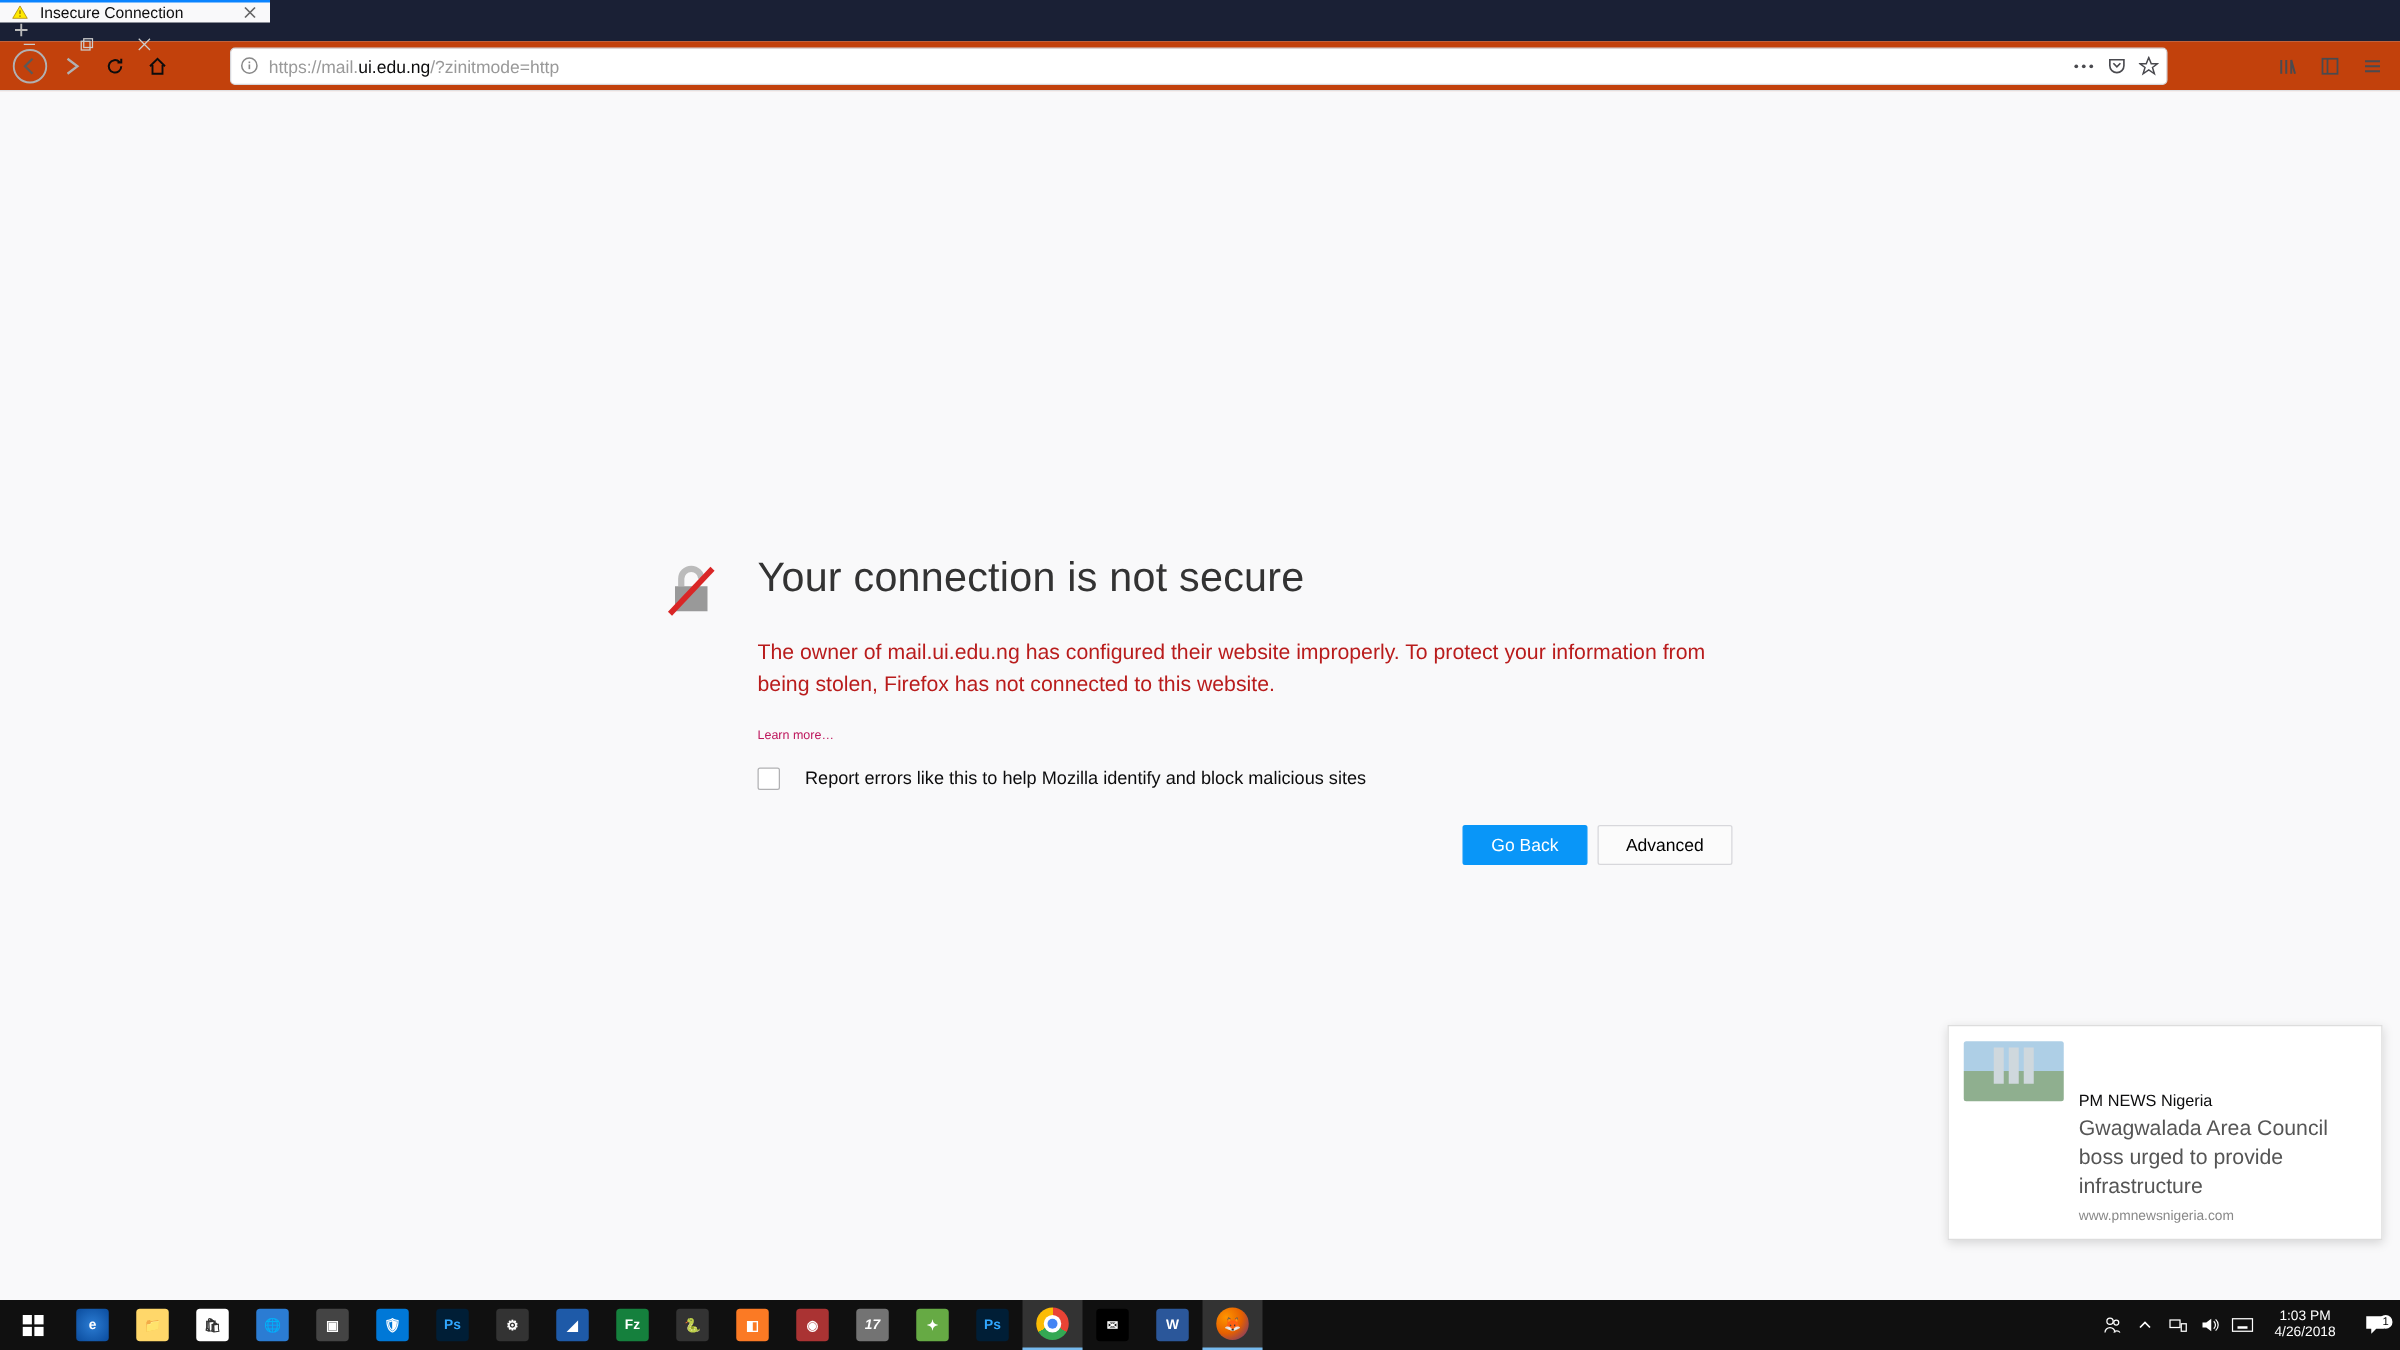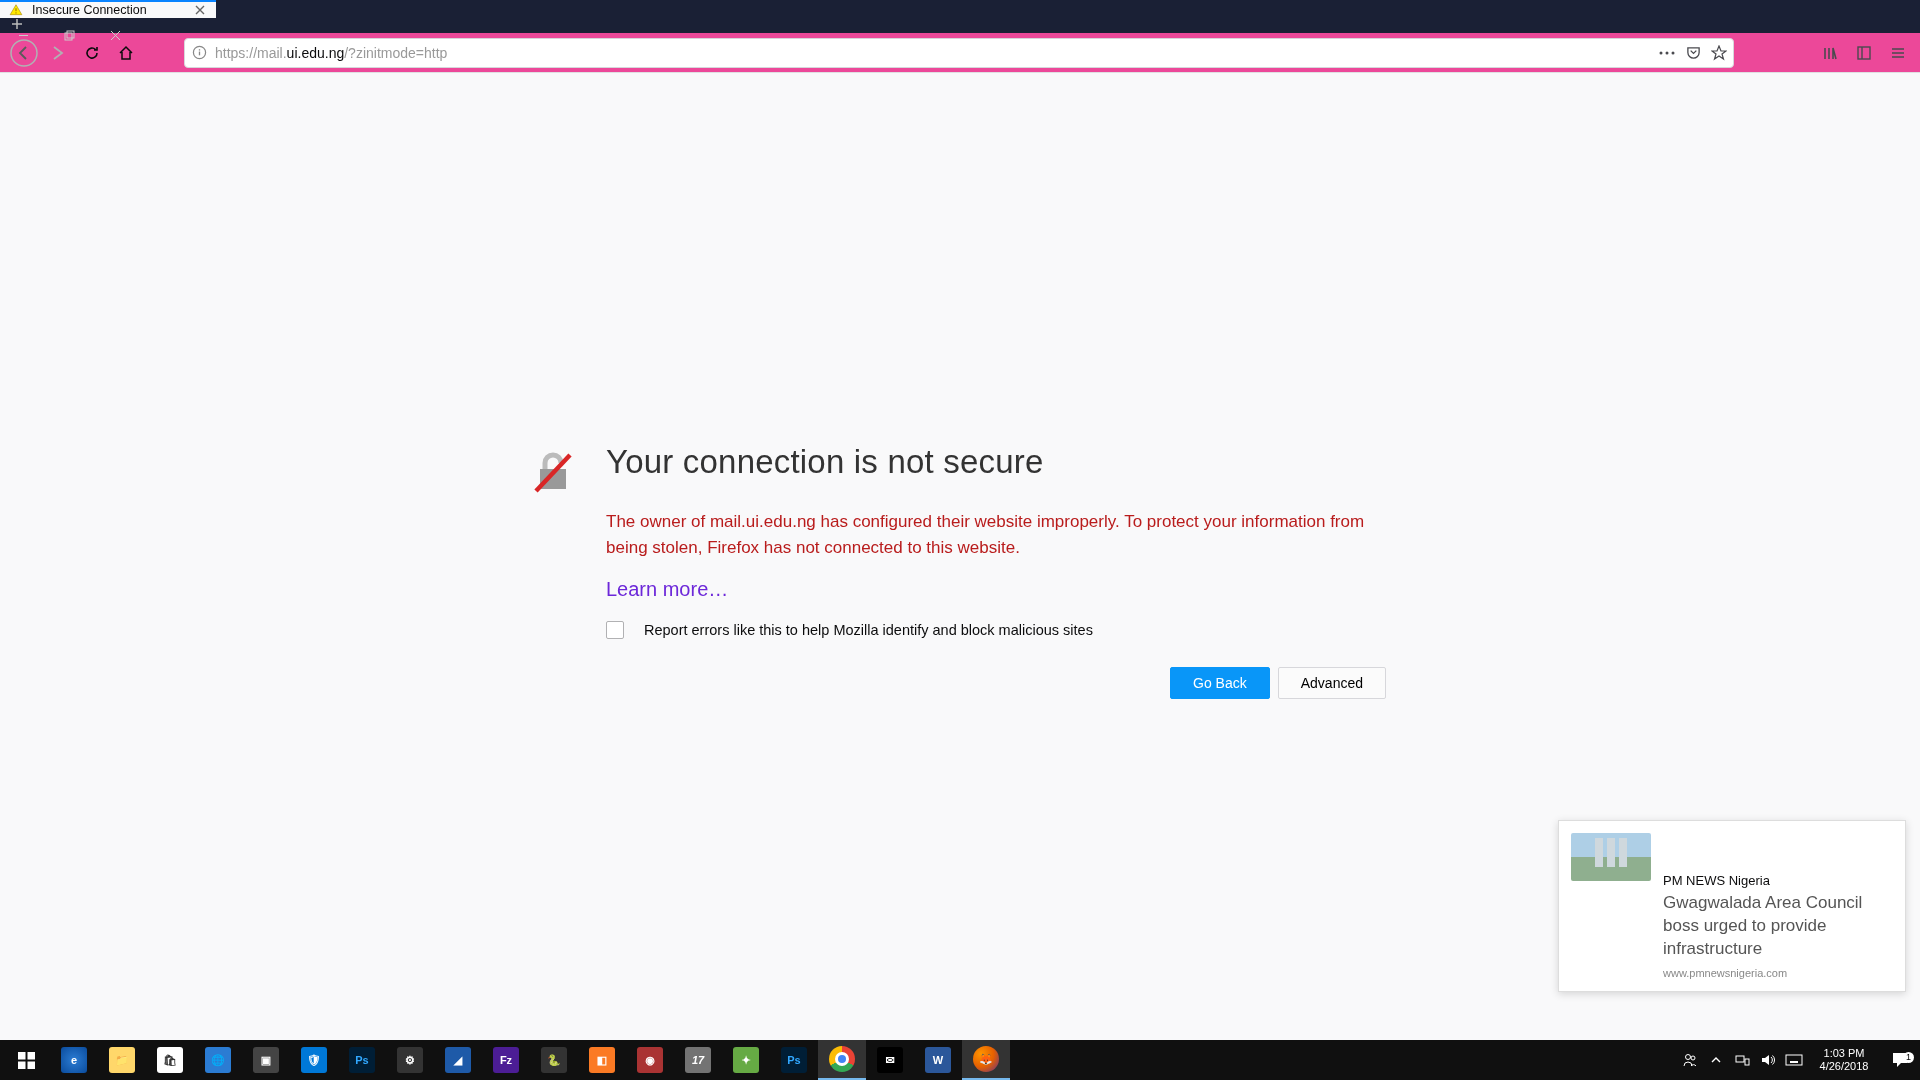--- a/index.html
+++ b/index.html
@@ -20,21 +20,21 @@
   .tab .title { flex: 1; white-space: nowrap; overflow: hidden; text-overflow: ellipsis; margin-left:2px;}
   .tab .close { width: 16px; height: 16px; color:#555; display:flex; align-items:center; justify-content:center; font-size:14px;}
   .newtab { width: 33px; display:flex; align-items:center; justify-content:center; color:#ccc; font-size:18px;}
   .tabstrip-spacer { flex: 1; }
   .win-controls { display:flex; }
   .win-btn { width: 46px; display:flex; align-items:center; justify-content:center; color:#ccc; }
   .win-btn svg { stroke:#ccc; fill:none; }
 
   
   .toolbar {
-    height: 40px; background: #ec4899; display:flex; align-items:center;
+    height: 40px; background: #c2410c; display:flex; align-items:center;
     padding: 0 8px; gap: 2px; border-bottom:1px solid #e0e0e2;
   }
   .nav-btn { width: 32px; height:32px; display:flex; align-items:center; justify-content:center; border-radius:4px; }
   .nav-btn.disabled svg { stroke:#b1b1b3; }
   .nav-btn svg { stroke:#0c0c0d; fill:none; stroke-width:1.5; }
   .urlbar {
     flex:1; margin: 0 80px 0 40px; height:30px; background:#fff; border:1px solid #d7d7db;
     border-radius:4px; display:flex; align-items:center; padding:0 6px; gap:8px;
   }
   .urlbar .info-icon { width:16px; height:16px; display:flex; align-items:center; justify-content:center; color:#888;}
@@ -45,21 +45,21 @@
   .toolbar-right { display:flex; gap:6px; align-items:center; margin-left:auto; }
   .toolbar-right .ic { width:28px; height:28px; display:flex; align-items:center; justify-content:center; }
 
   
   .content { position:absolute; top:73px; left:0; right:0; bottom:34px; background:#f9f9fa; }
   .error-box { width: 860px; margin: 370px auto 0; position:relative; }
   .lock-icon { position:absolute; left:0; top:6px; width:46px; height:46px; }
   .err-body { margin-left:76px; }
   .err-title { font-size:33px; font-weight:300; color:#333; margin-bottom:28px; letter-spacing:0.2px;}
   .err-desc { font-size:17px; color:#b91c1c; line-height:1.5; max-width:780px; margin-bottom:18px;}
-  .learn-more { font-size:20px; color:#6d28d9; text-decoration:none; display:inline-block; margin-bottom:20px;}
+  .learn-more { font-size:10px; color:#be185d; text-decoration:none; display:inline-block; margin-bottom:20px;}
   .checkbox-row { display:flex; align-items:center; gap:20px; margin-bottom:28px;}
   .checkbox { width:18px; height:18px; border:1px solid #b1b1b3; background:#fff; border-radius:2px;}
   .checkbox-label { font-size:14.5px; color:#0c0c0d; }
   .btn-row { display:flex; justify-content:flex-end; gap:8px; max-width:780px;}
   .btn { height:32px; padding: 0 22px; border-radius:2px; font-size:14px; display:flex; align-items:center; justify-content:center; border:1px solid #d7d7db; background:#fbfbfb; cursor:pointer;}
   .btn.primary { background:#0996f8; border-color:#0996f8; color:#fff; }
 
   
   .toast {
     position:absolute; right:14px; bottom:54px; width:348px; background:#fff;
@@ -275,21 +275,21 @@
     <div class="tb-item">
         <div class="appicon" style="background:#001e36;color:#31a8ff">Ps</div>
       </div>
     <div class="tb-item">
         <div class="appicon" style="background:#333">⚙</div>
       </div>
     <div class="tb-item">
         <div class="appicon" style="background:#1e5aa8">◢</div>
       </div>
     <div class="tb-item">
-        <div class="appicon" style="background:#4c1d95">Fz</div>
+        <div class="appicon" style="background:#15803d">Fz</div>
       </div>
     <div class="tb-item">
         <div class="appicon" style="background:#333">🐍</div>
       </div>
     <div class="tb-item">
         <div class="appicon" style="background:#fb7a24">◧</div>
       </div>
     <div class="tb-item">
         <div class="appicon" style="background:#a33">◉</div>
       </div>

